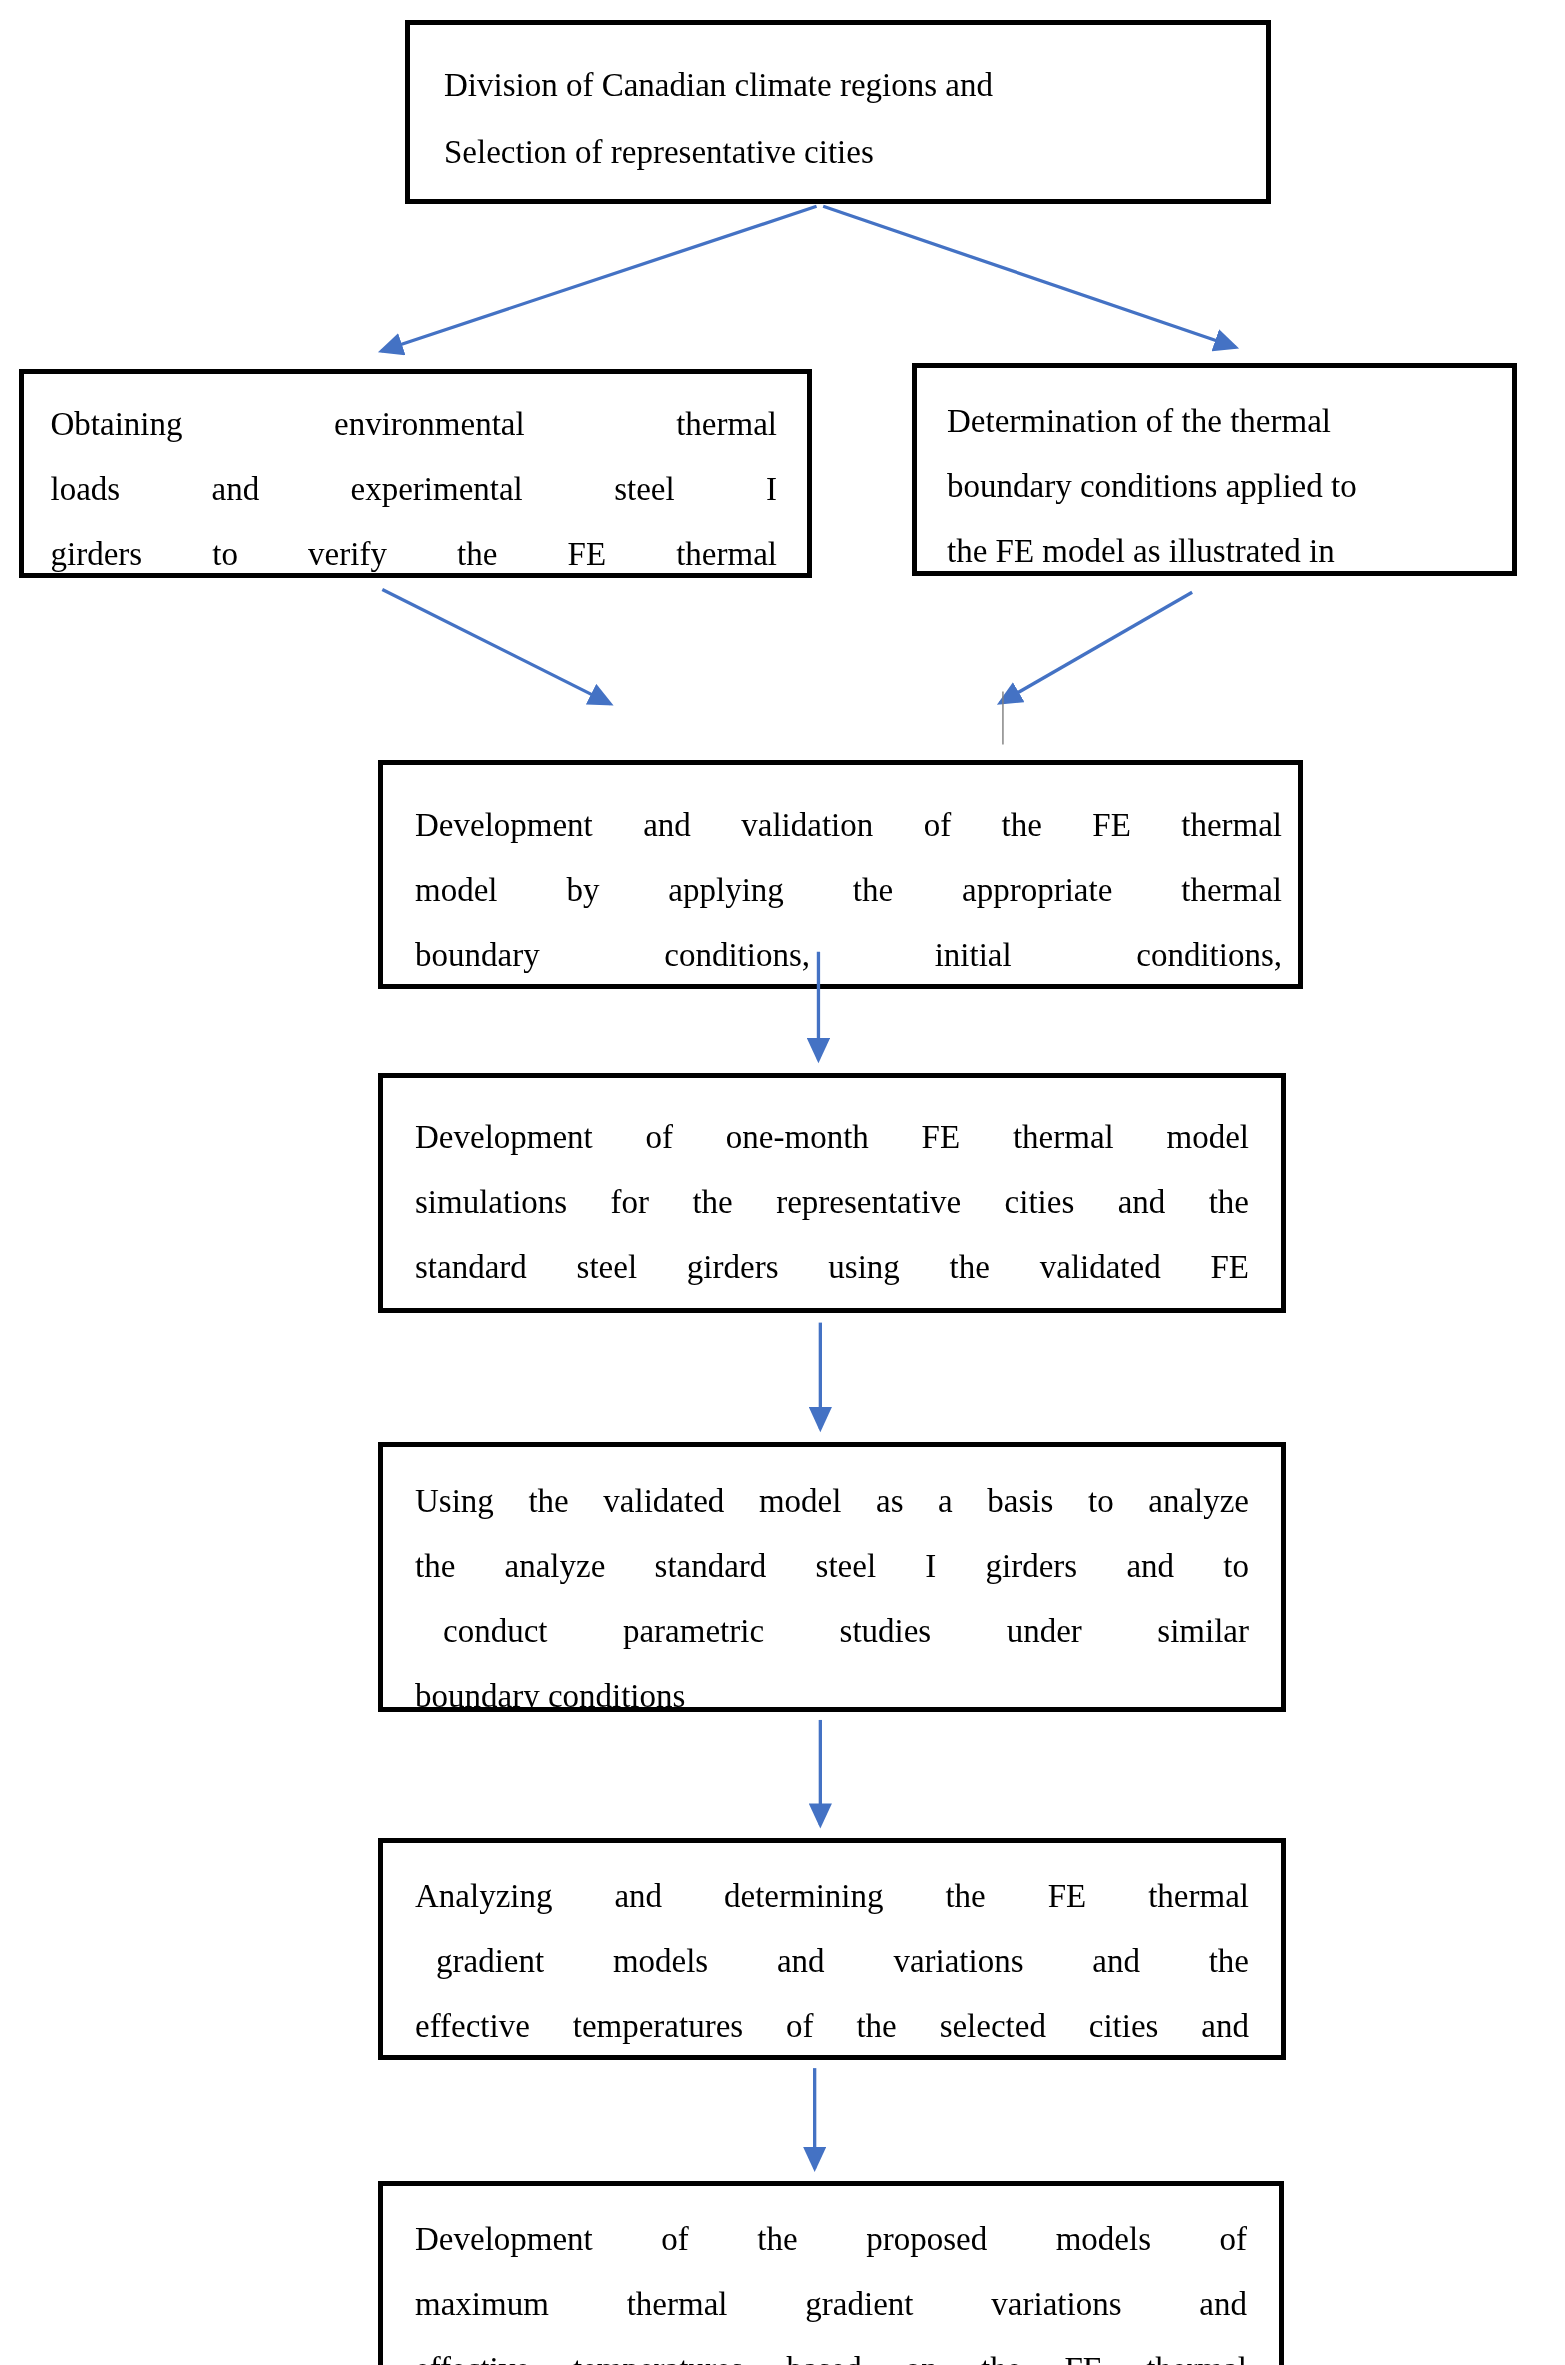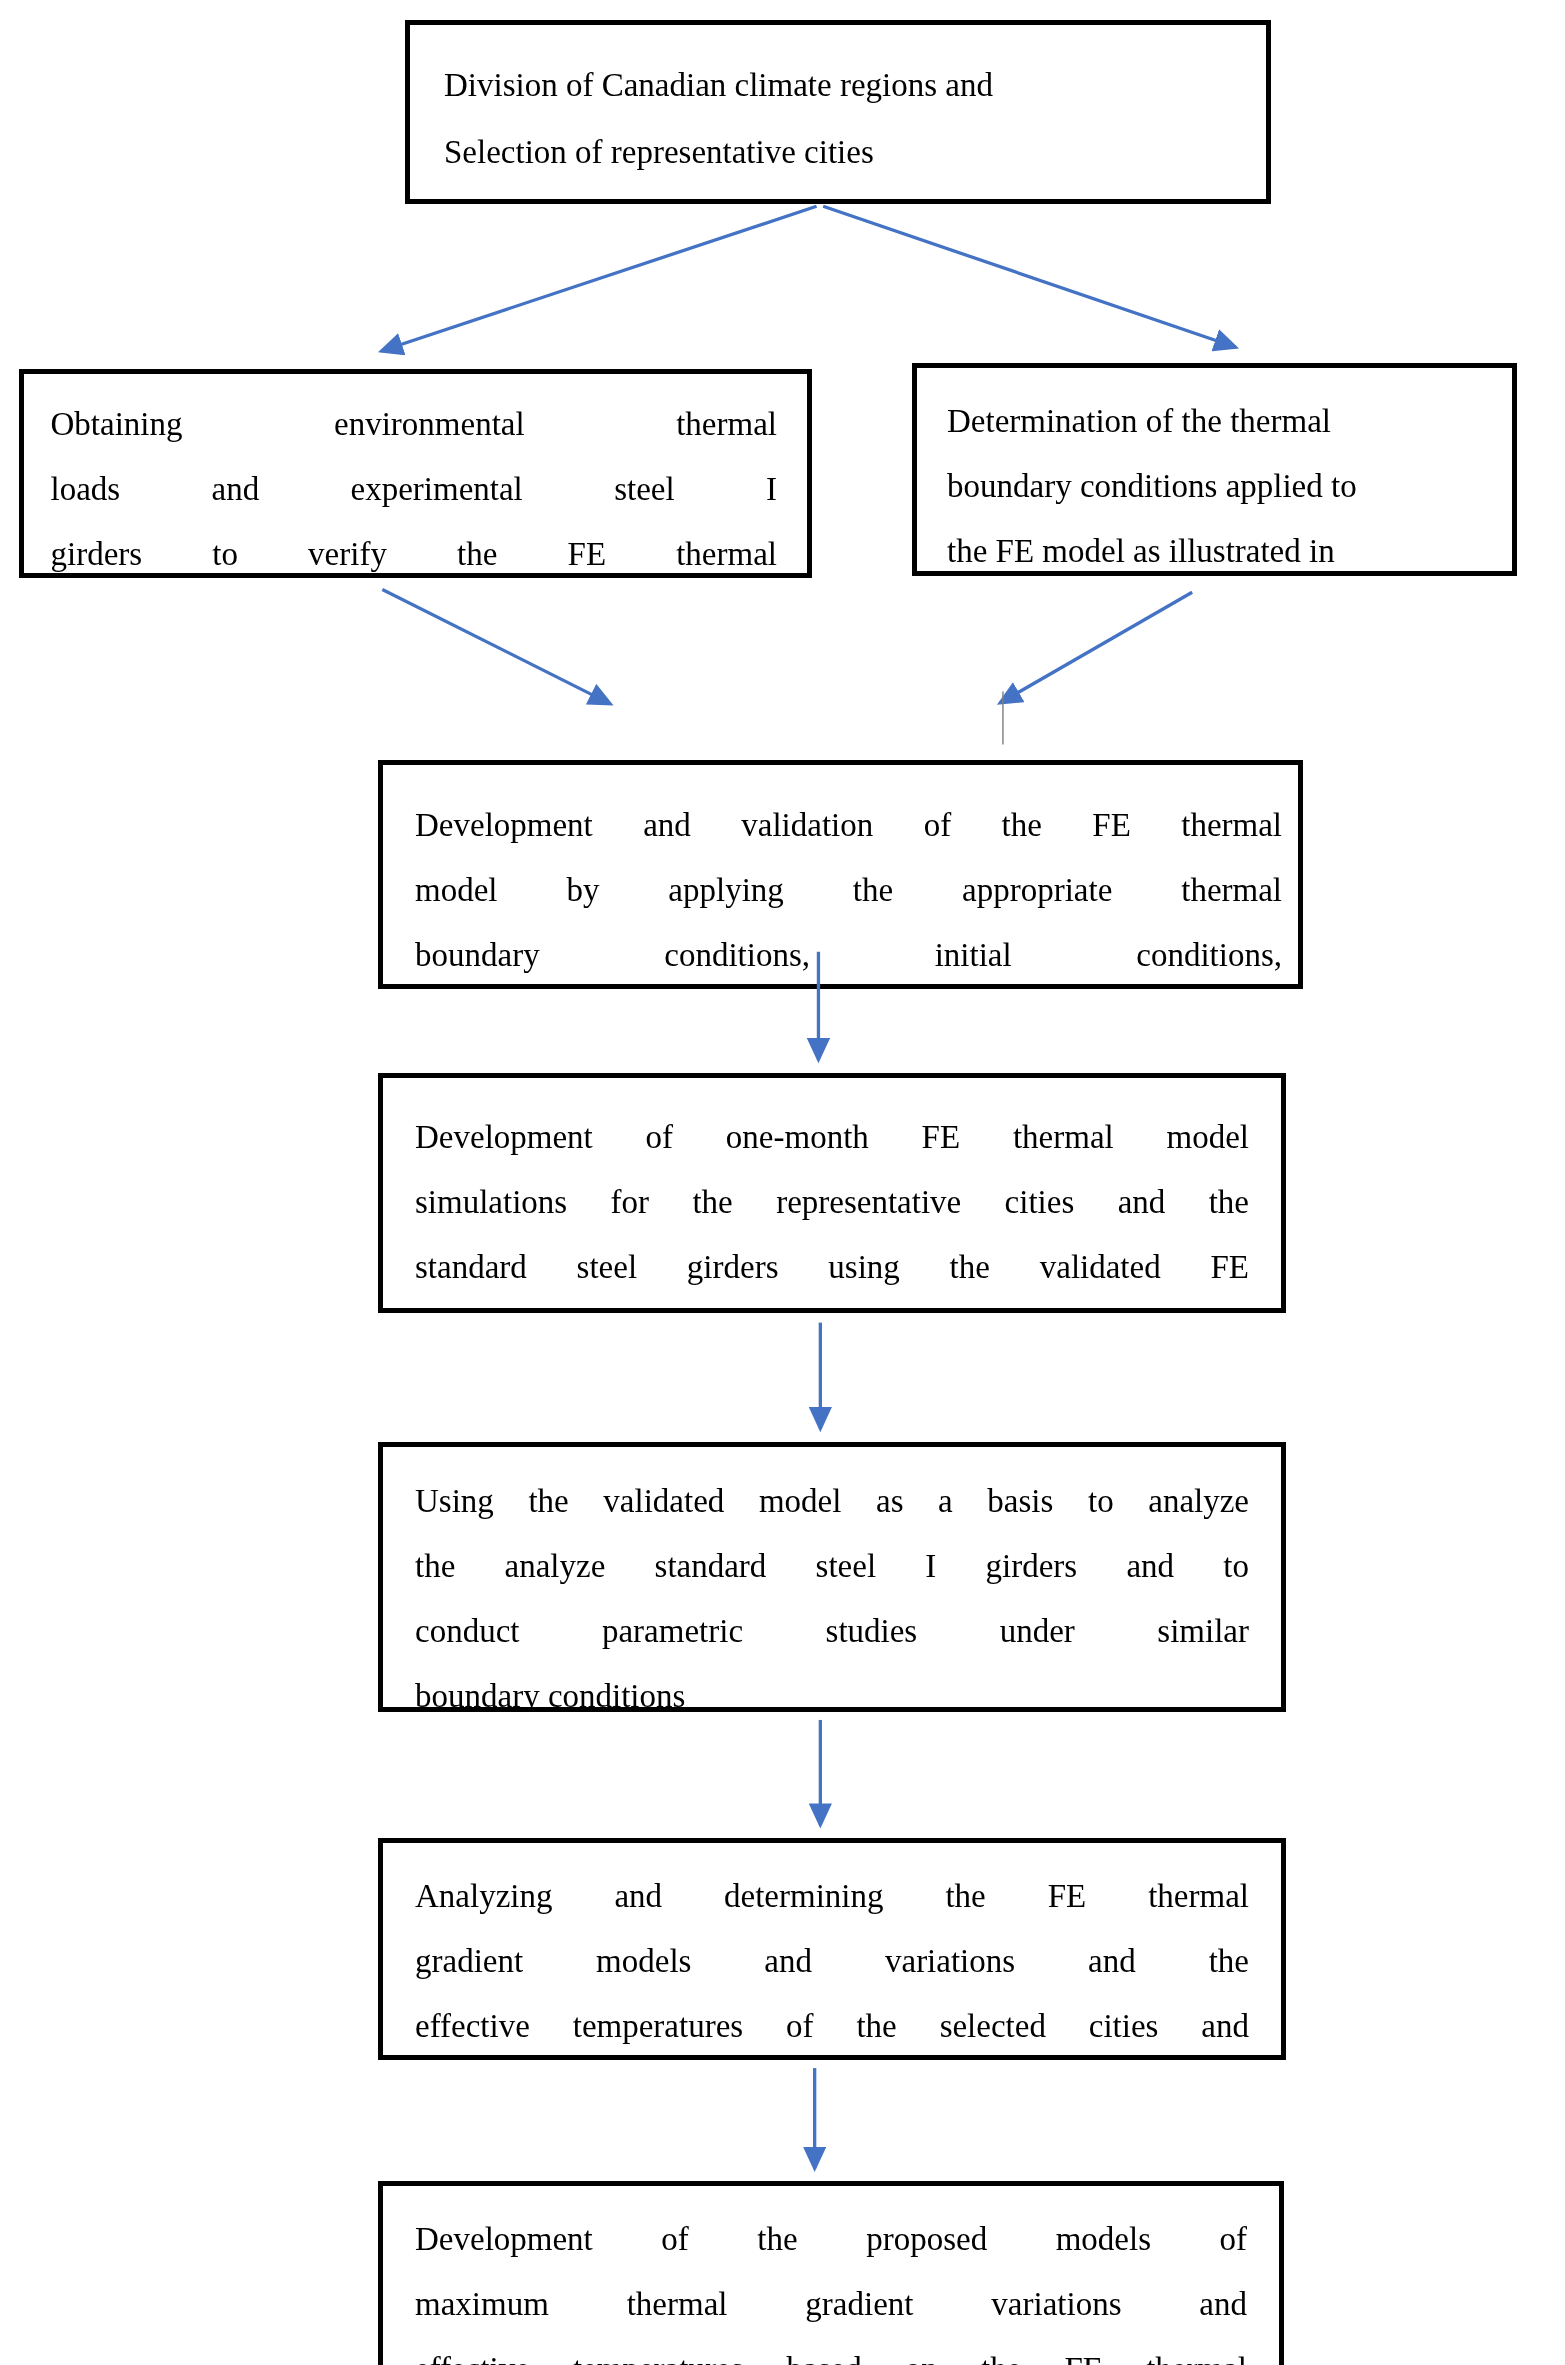--- a/index.html
+++ b/index.html
@@ -90,29 +90,29 @@
         <div class="line" style="text-align: justify; text-align-last: justify;">Development of one-month FE thermal model</div>
         <div class="line" style="text-align: justify; text-align-last: justify;">simulations for the representative cities and the</div>
         <div class="line" style="text-align: justify; text-align-last: justify;">standard steel girders using the validated FE</div>
       </div>
   </div>
 
   <div class="box" id="box-5">
     <div class="txt">
         <div class="line" style="text-align: justify; text-align-last: justify;">Using the validated model as a basis to analyze</div>
         <div class="line" style="text-align: justify; text-align-last: justify;">the analyze standard steel I girders and to</div>
-        <div class="line" style="text-align: justify; text-align-last: justify;">conduct parametric studies under similar</div>
+        <div class="line" style="text-align: justify; text-align-last: justify; margin-left: 28px;">conduct parametric studies under similar</div>
         <div class="line" style="text-align: left; text-align-last: left;">boundary conditions</div>
       </div>
   </div>
 
   <div class="box" id="box-6">
     <div class="txt">
         <div class="line" style="text-align: justify; text-align-last: justify;">Analyzing and determining the FE thermal</div>
-        <div class="line" style="text-align: justify; text-align-last: justify;">gradient models and variations and the</div>
+        <div class="line" style="text-align: justify; text-align-last: justify; margin-left: 21px;">gradient models and variations and the</div>
         <div class="line" style="text-align: justify; text-align-last: justify;">effective temperatures of the selected cities and</div>
       </div>
   </div>
 
   <div class="box" id="box-7">
     <div class="txt">
         <div class="line" style="text-align: justify; text-align-last: justify;">Development of the proposed models of</div>
         <div class="line" style="text-align: justify; text-align-last: justify;">maximum thermal gradient variations and</div>
         <div class="line" style="text-align: justify; text-align-last: justify;">effective temperatures based on the FE thermal</div>
       </div>

